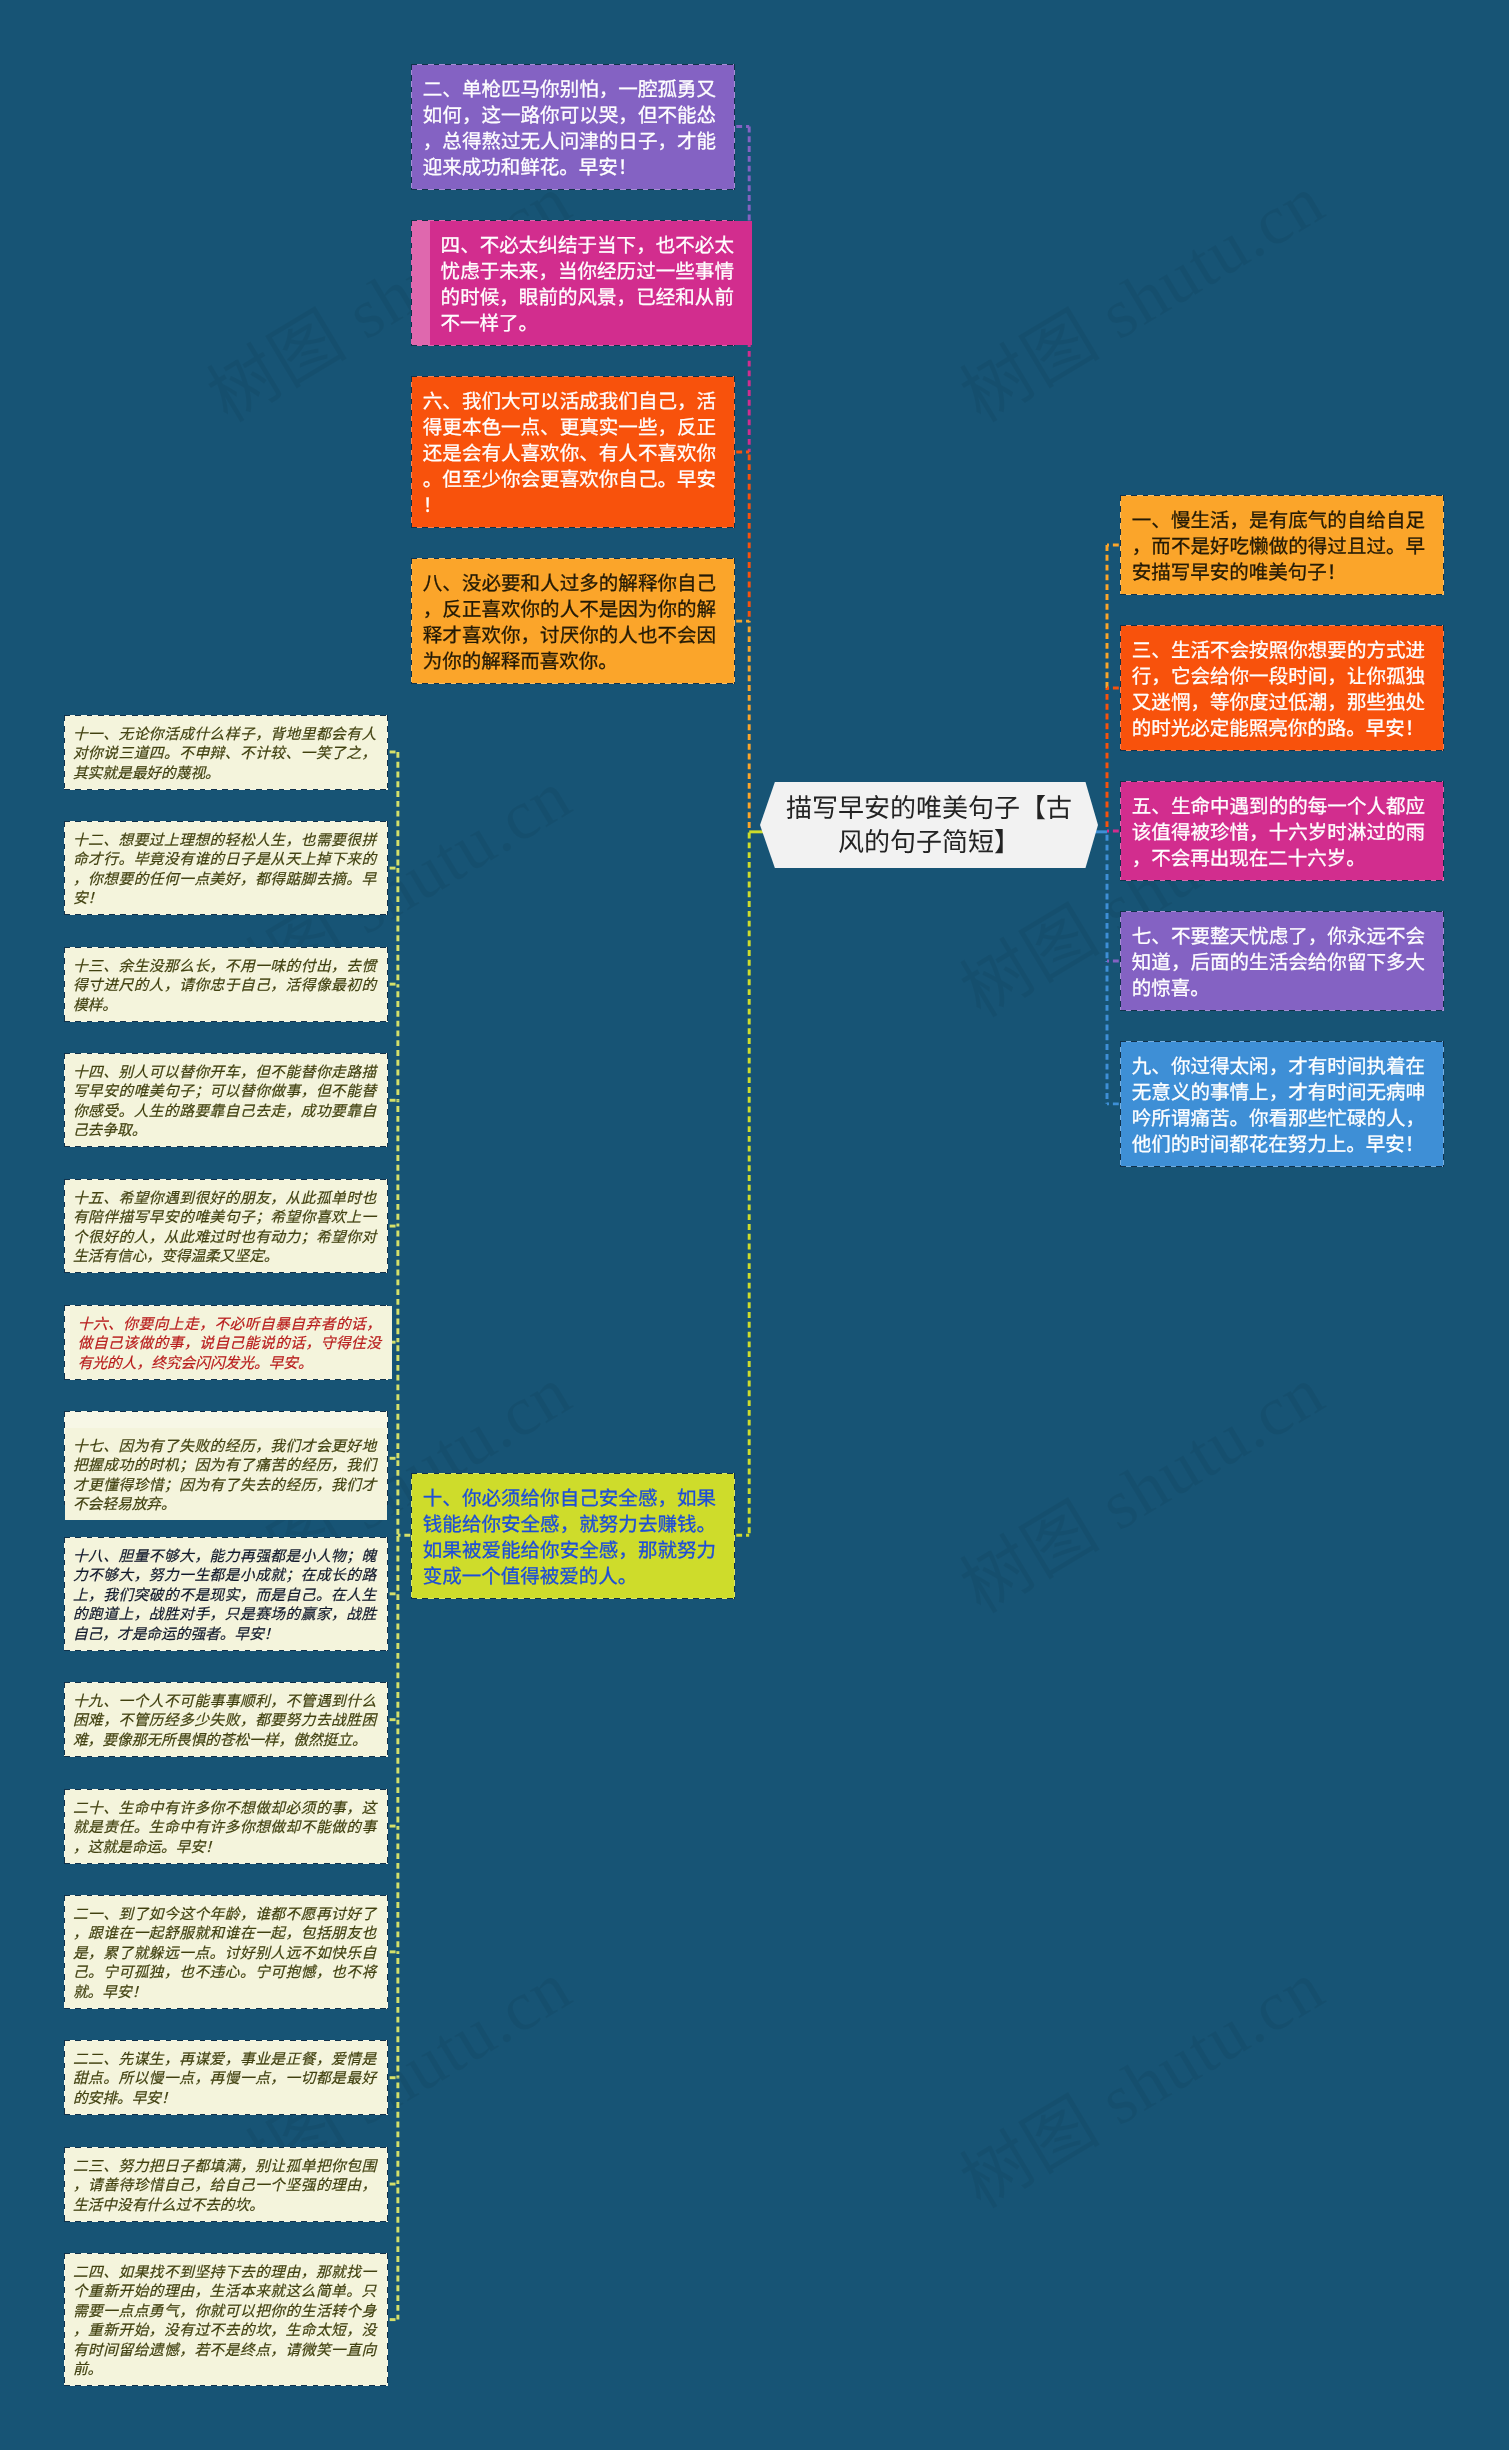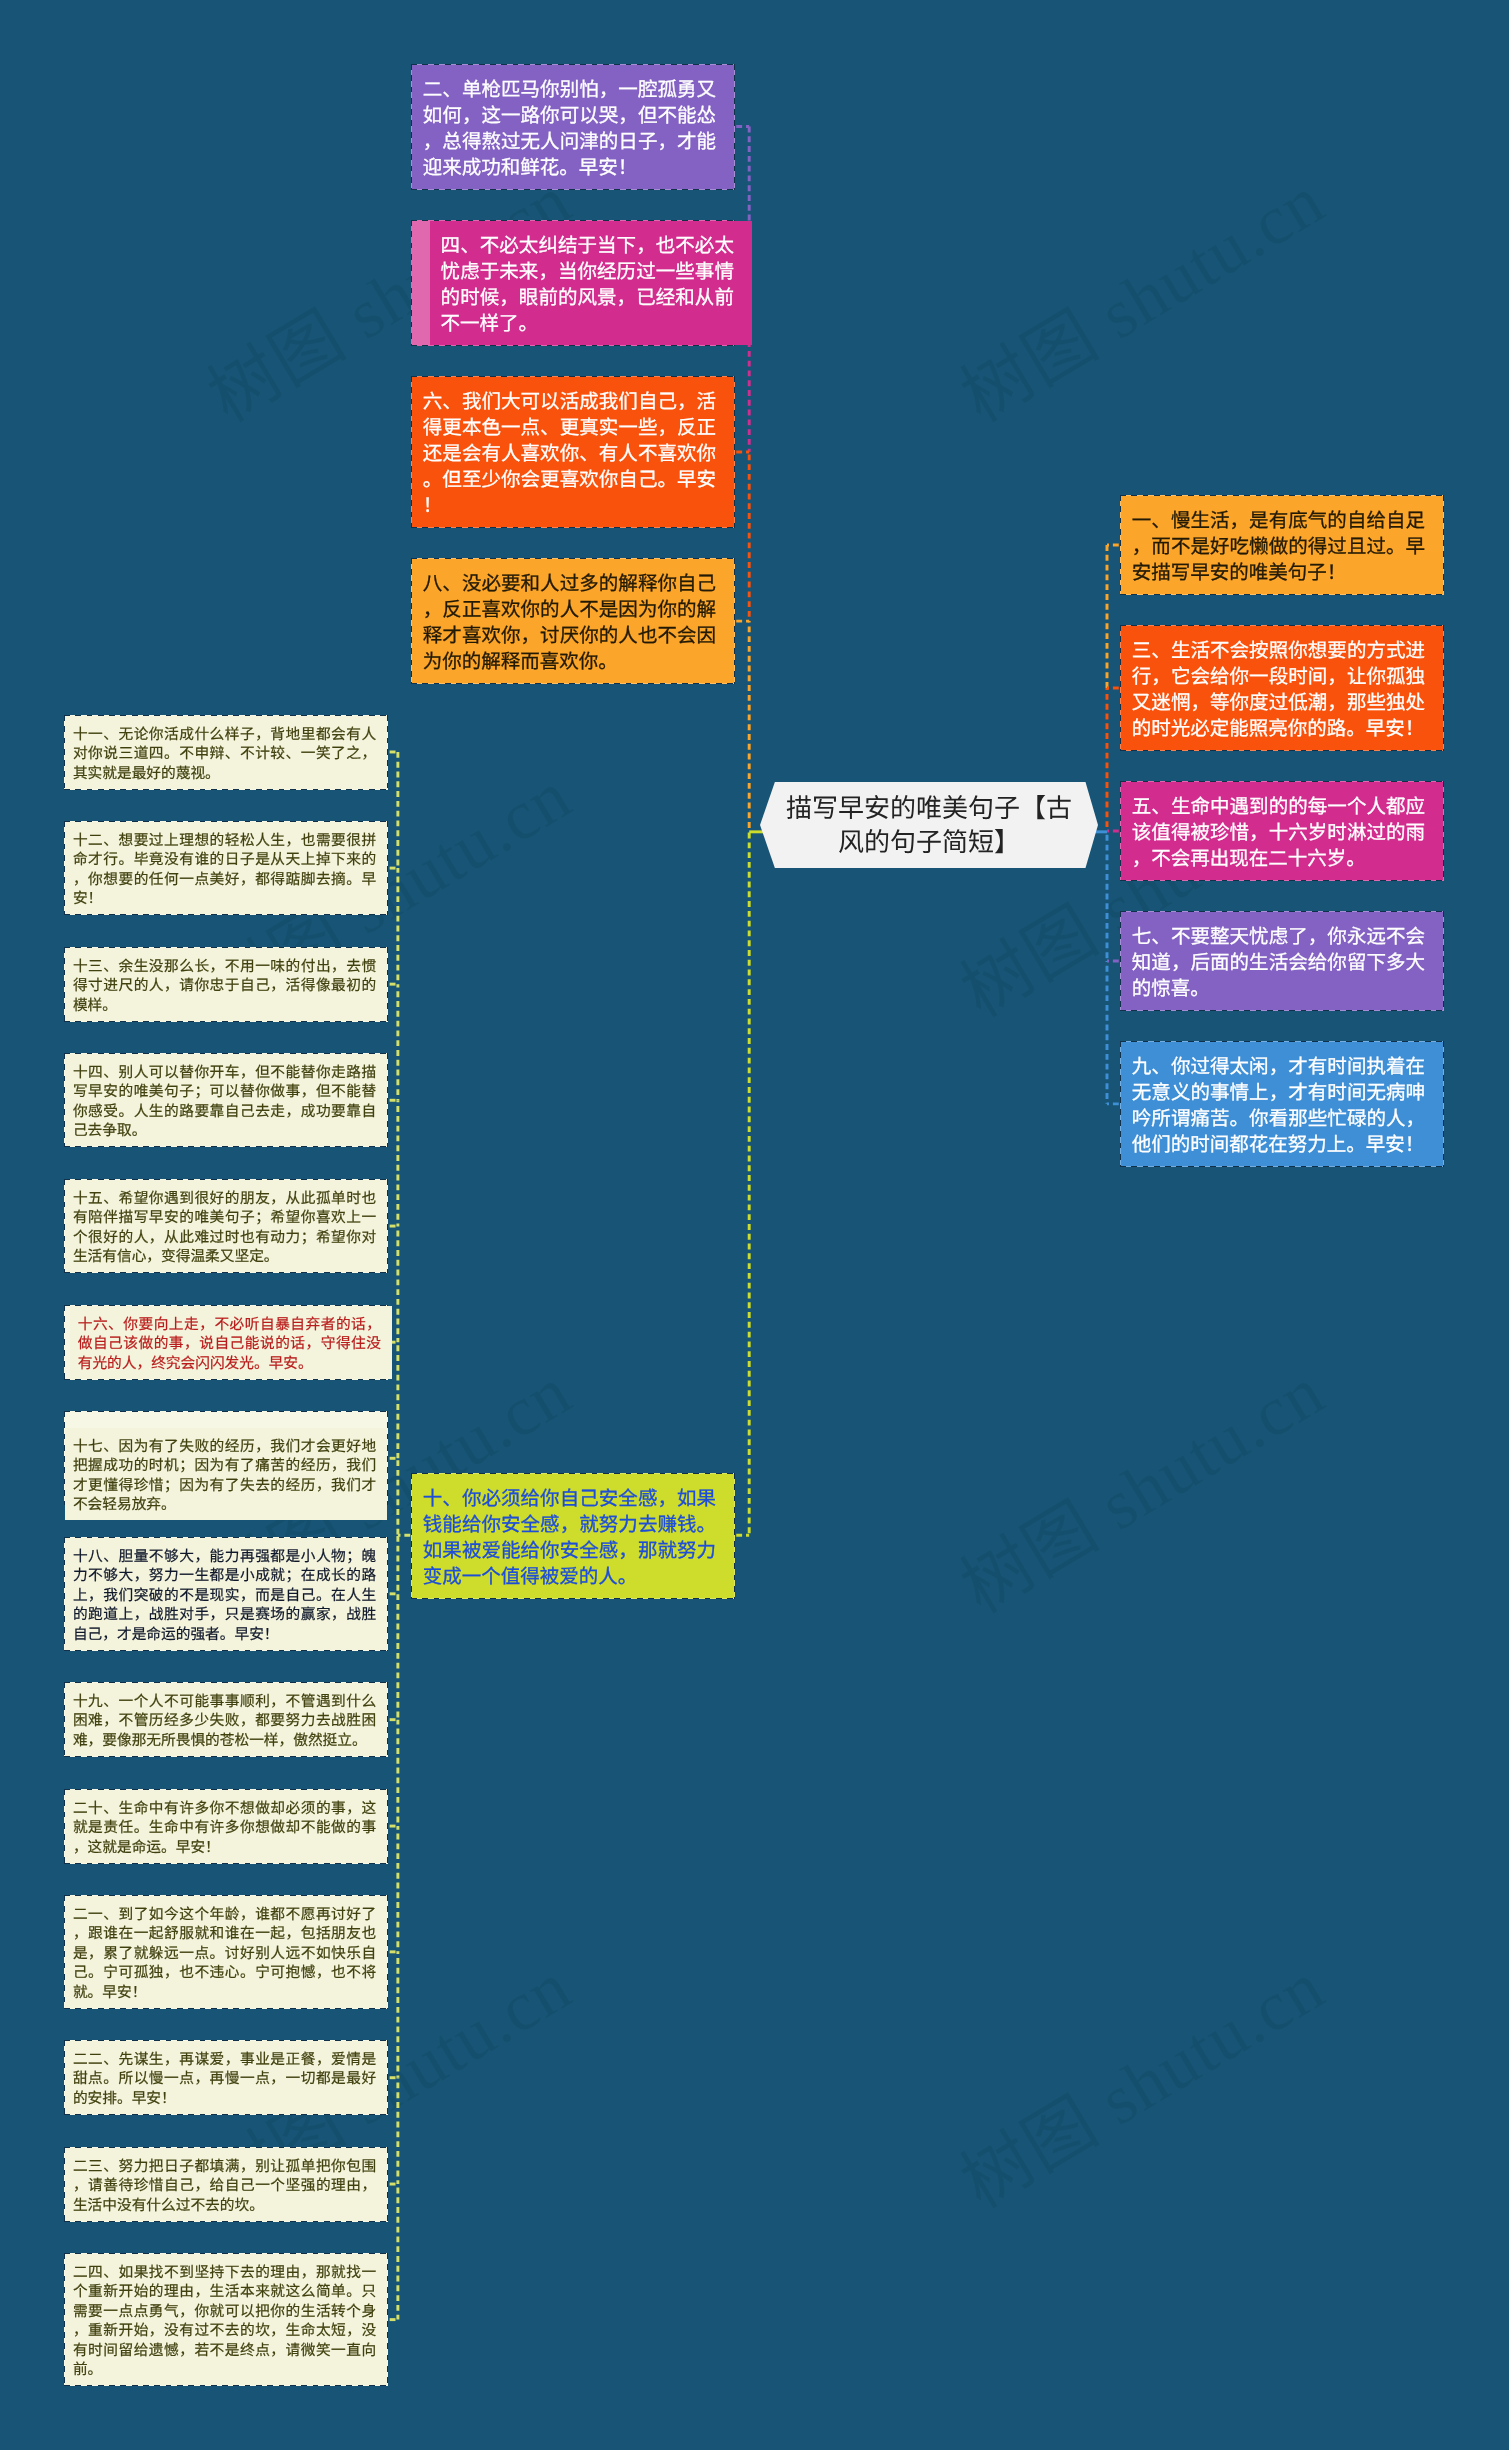--- a/index.html
+++ b/index.html
@@ -18,21 +18,21 @@
        background-size:100% 1.2px,100% 1.2px,1.2px 100%,1.2px 100%;
        background-position:0 0,0 100%,0 0,100% 0;}
   .box .inner{box-sizing:border-box;width:100%;height:100%;
               text-align:justify;text-justify:inter-character;
               line-break:anywhere;overflow:hidden;}
 
   .cbox .inner{font-size:19.5px;line-height:26px;padding:10.6px 17.7px 0 10.6px;
                -webkit-text-stroke:0.3px currentColor;}
 
   .lbox .inner{font-size:14.7px;line-height:19.5px;padding:8.8px 10.6px 0 7.7px;-webkit-text-stroke:0.2px currentColor;
-               background:#f4f4dc;color:#414110;}
+               background:#f4f4dc;color:#414110;font-style:italic;}
 
   #root{position:absolute;display:flex;align-items:center;justify-content:center;
         background:#f2f2f2;color:#232323;font-size:26px;line-height:34px;text-align:center;
         clip-path:polygon(4.4% 0, 96.3% 0, 100% 50%, 96.3% 100%, 4.4% 100%, 0 50%);}
   #root .rt{display:block;width:295px;}
 
 </style>
 </head>
 <body>
 

